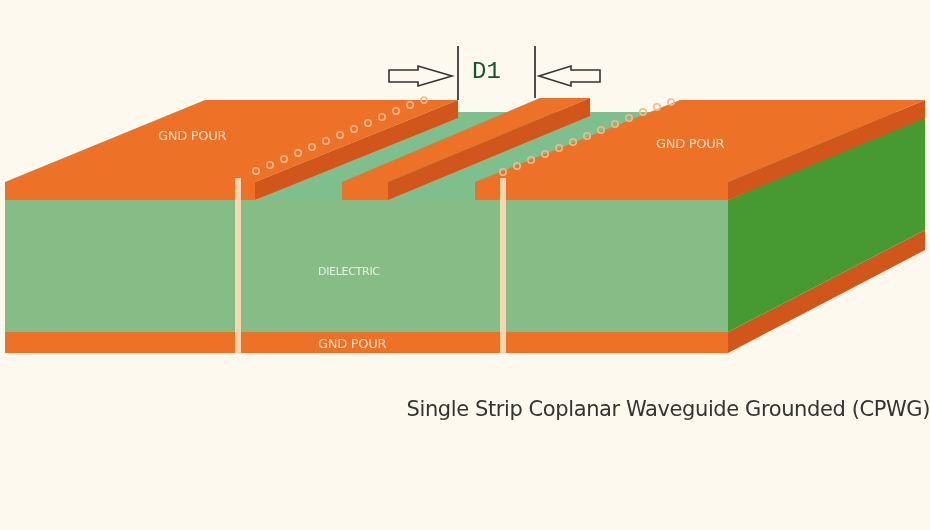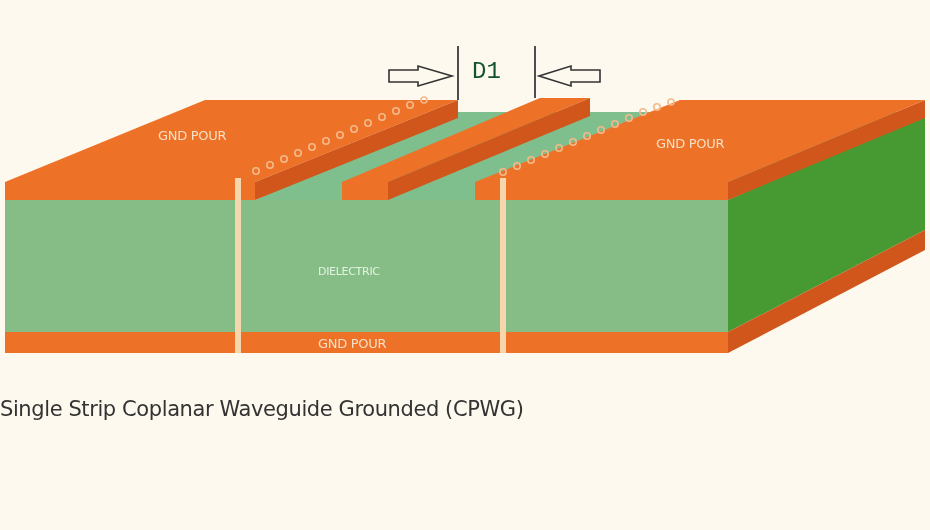--- a/index.html
+++ b/index.html
@@ -19,21 +19,21 @@
     white-space: nowrap;
   }
   .lbl.dielectric { color: #e3f3e2; font-size: 11px; }
   .d1 {
     position: absolute; left: 472px; top: 58px;
     font-family: Liberation Mono, monospace;
     font-size: 24px; color: #14532d;
   }
   .caption {
     position: absolute; left: 0; width: 930px; top: 397px;
-    text-align: left;
+    text-align: right;
     font-family: "DejaVu Sans", sans-serif;
     font-size: 21px; color: #333;
     letter-spacing: -0.4px;
   }
 </style>
 </head>
 <body>
 
 <svg id="diagram" width="930" height="530" viewBox="0 0 930 530" xmlns="http://www.w3.org/2000/svg">
 

